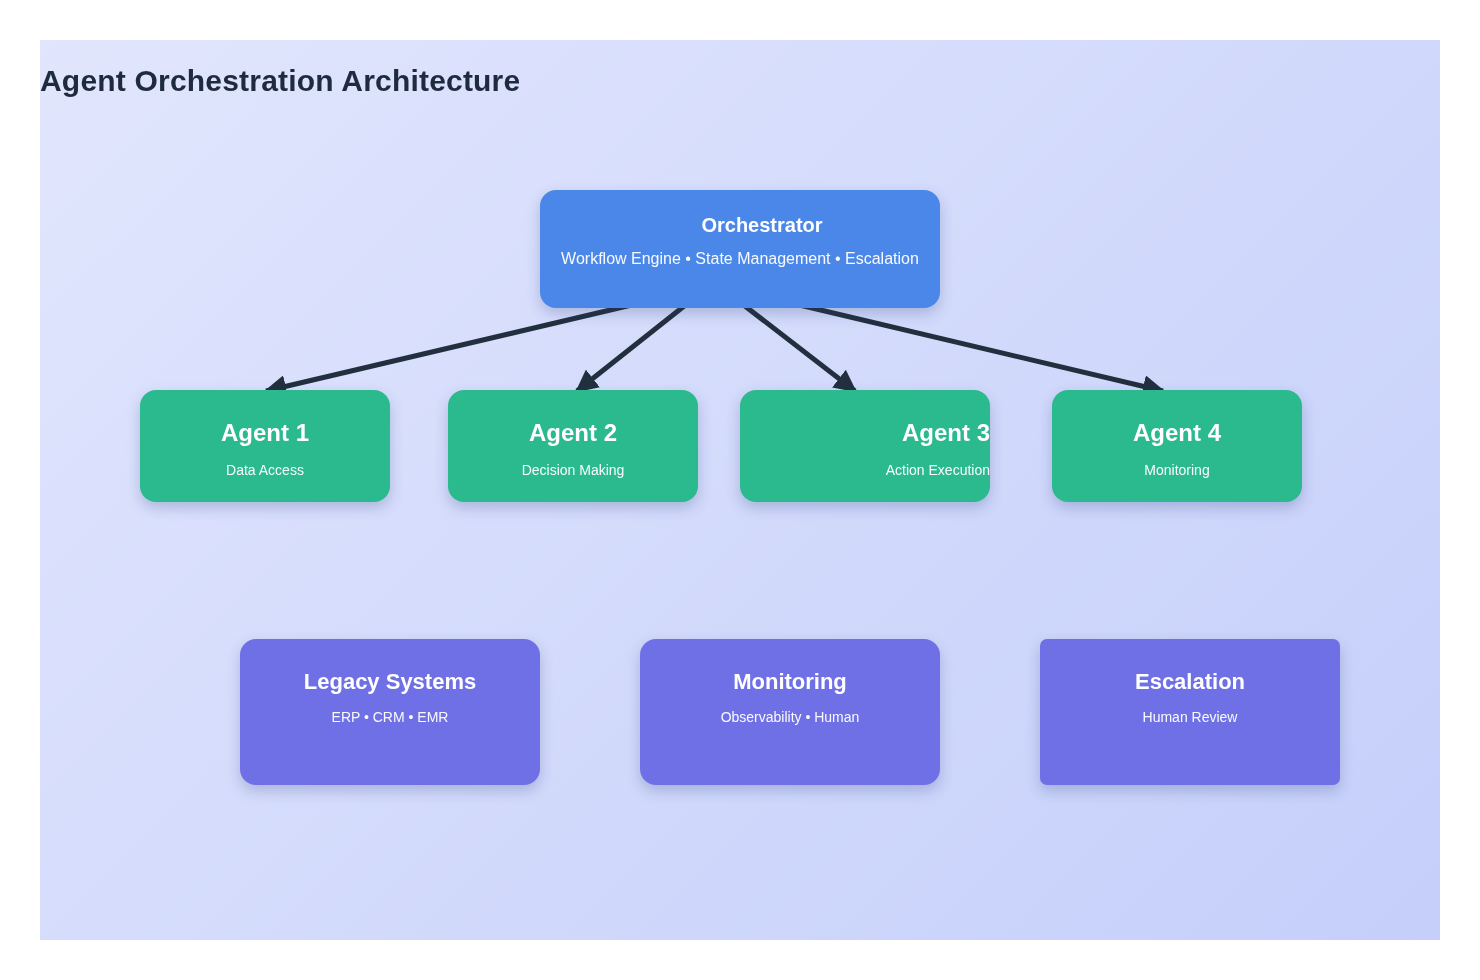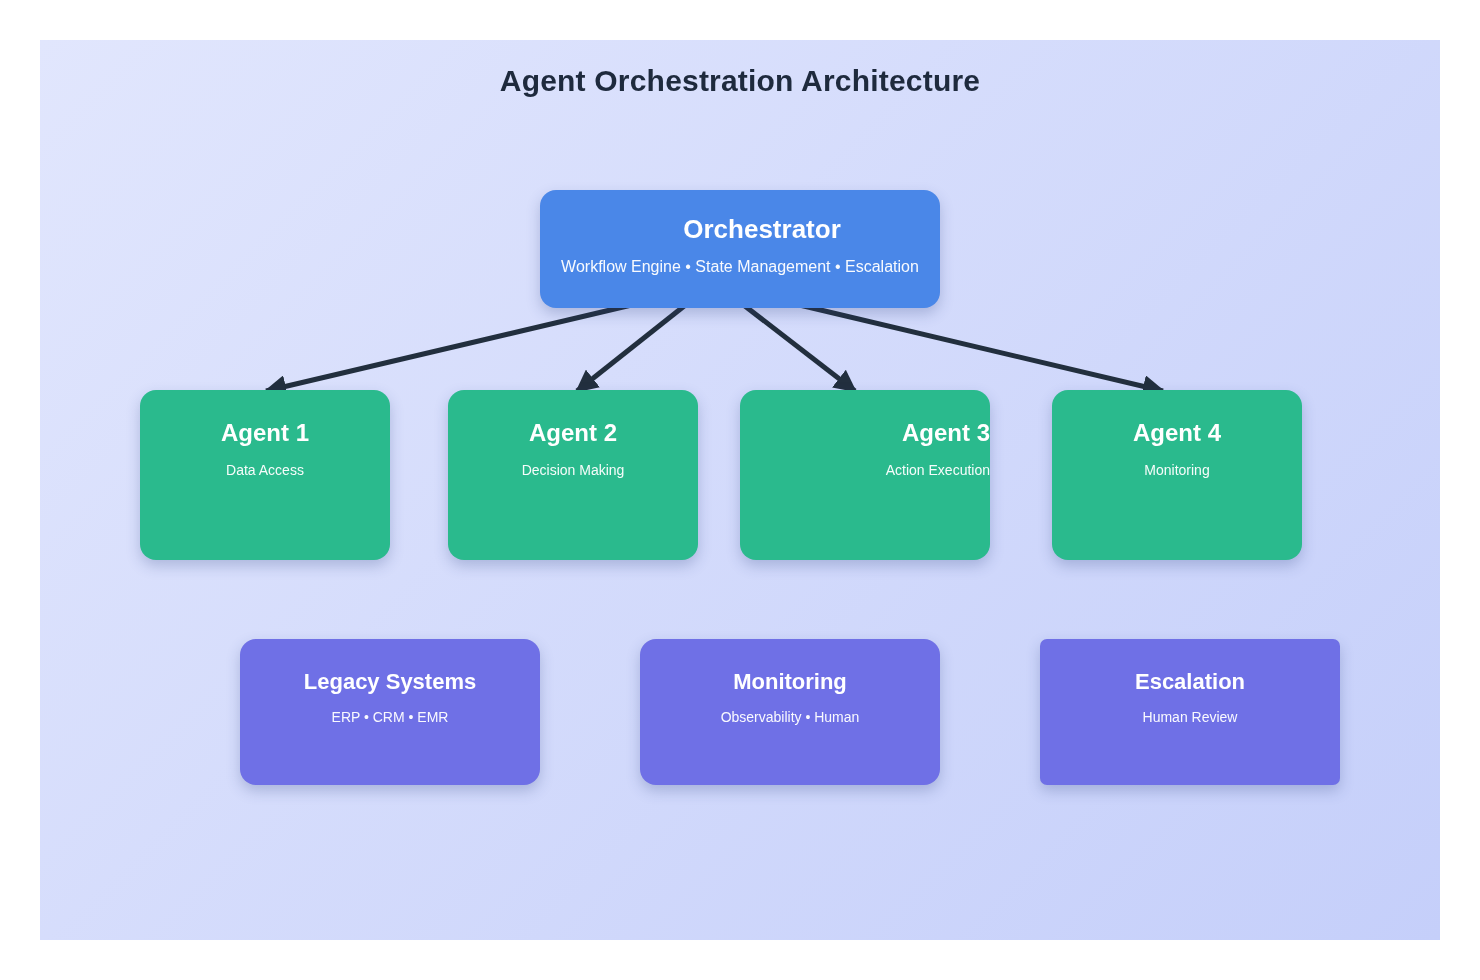--- a/index.html
+++ b/index.html
@@ -20,21 +20,21 @@
     position: absolute;
     left: 40px; top: 40px;
     width: 1400px; height: 900px;
     background: linear-gradient(135deg, var(--background-from) 0%, var(--background-to) 100%);
   }
 
   .diagram-title {
     position: absolute;
     left: 0; top: 24px;
     width: 100%;
-    text-align: center;
+    text-align: left;
     font-size: 30px;
     font-weight: bold;
     letter-spacing: 0.2px;
     color: var(--title-text);
   }
 
   svg.arrows {
     position: absolute;
     left: 0; top: 0;
     width: 1480px; height: 980px;
@@ -57,26 +57,26 @@
   }
   .node .node-title { font-weight: bold; }
   .node .node-subtitle { color: rgba(255,255,255,0.96); }
 
   .node.orchestrator {
     left: 540px; top: 190px;
     width: 400px; height: 118px;
     background: var(--orchestrator);
     padding-top: 24px;
   }
-  .node.orchestrator .node-title { font-size: 26px; margin-left: 44px; }
+  .node.orchestrator .node-title { font-size: 20px; margin-left: 44px; }
   .node.orchestrator .node-subtitle { font-size: 16px; margin-top: 13px; }
 
   .node.agent {
     top: 390px;
-    width: 250px; height: 170px;
+    width: 250px; height: 112px;
     background: var(--agent);
     padding-top: 29px;
   }
   .node.agent .node-title { font-size: 24px; }
   .node.agent .node-subtitle { font-size: 14px; margin-top: 15px; }
   .node.agent-1 { left: 140px; }
   .node.agent-2 { left: 448px; }
   .node.agent-3 { left: 740px; align-items: flex-end; }
   .node.agent-4 { left: 1040px; margin-left: 12px; }
 

